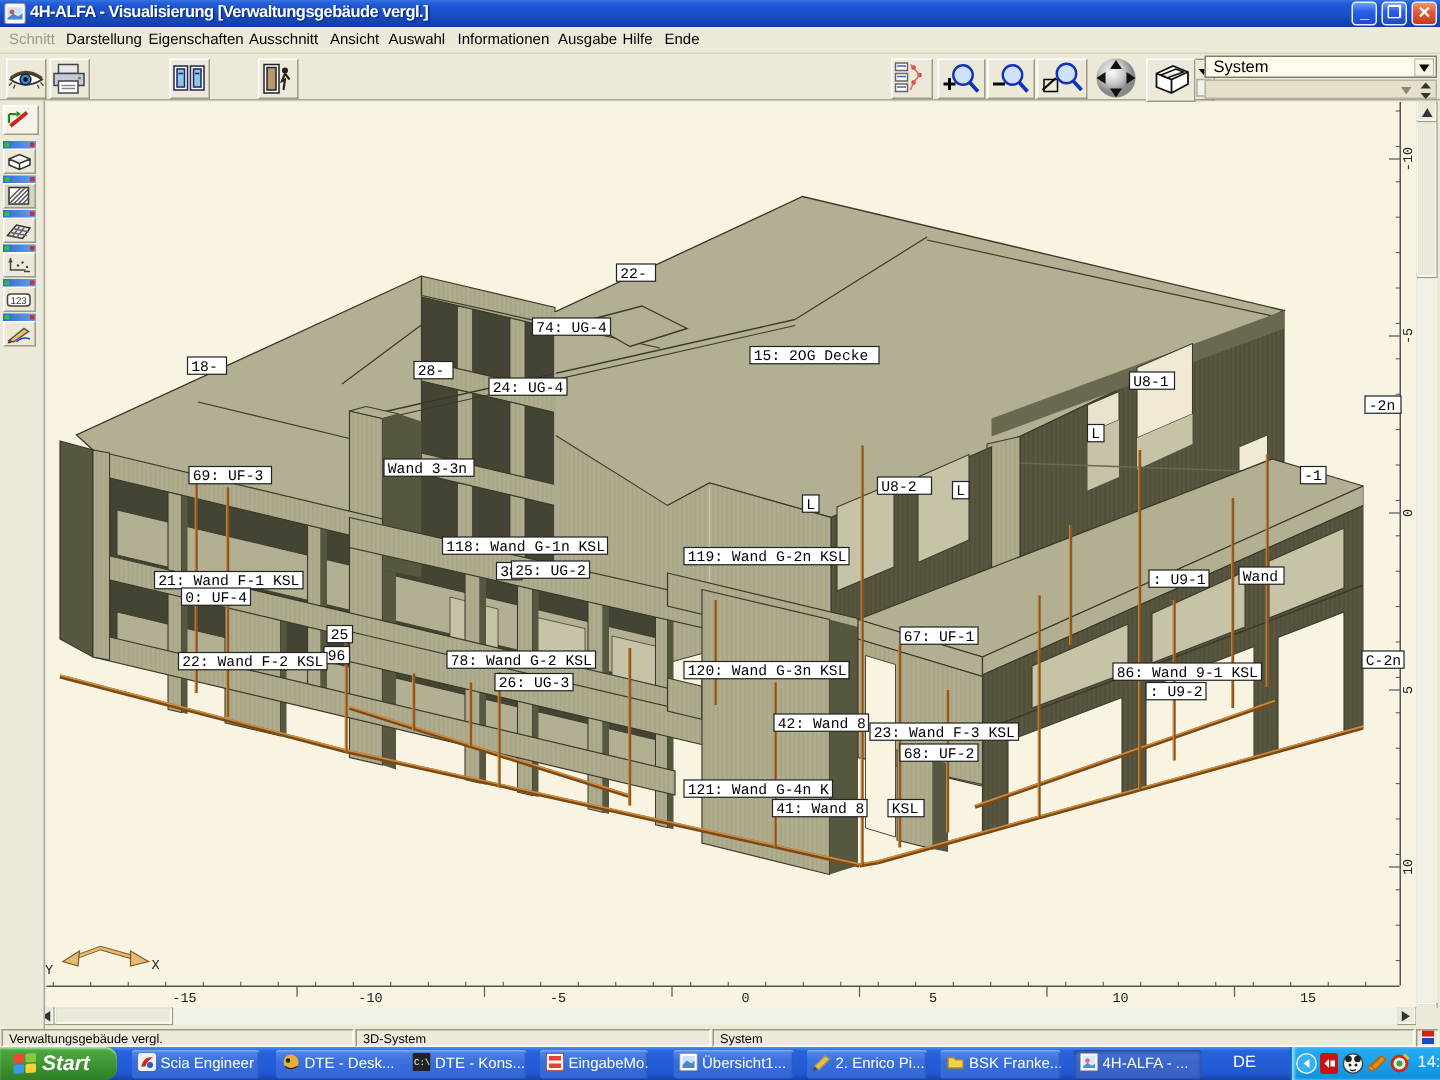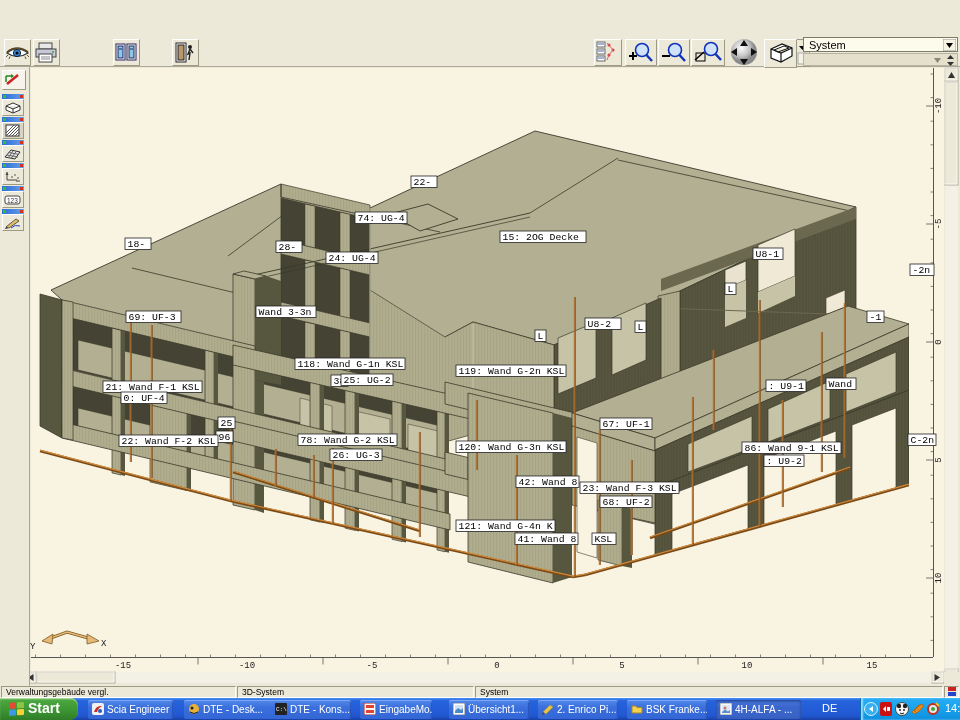--- a/index.html
+++ b/index.html
@@ -23,21 +23,21 @@
 .lb{position:absolute;left:2px;width:22px}
 .lbs{height:5px;background:linear-gradient(90deg,#2a6cd8,#6aa0e8);position:relative}
 .lbs:before{content:"";position:absolute;left:1px;top:1px;width:3px;height:3px;background:#30c030}
 .lbs:after{content:"";position:absolute;right:1px;top:1px;width:3px;height:3px;background:#d03020}
 .lbi{height:17px;background:#ece9d8;border:1px solid;border-color:#fff #9d9a84 #9d9a84 #fff}
 
 #status{left:0;top:686px;width:865px;height:12px;background:#ece9d8;font-size:8.5px;color:#000}
 .sfield{position:absolute;top:0;height:12px;border:1px solid;border-color:#9d9a84 #fff #fff #9d9a84;padding-left:4px;line-height:11px;overflow:hidden;white-space:nowrap}
 
 #task{left:0;top:698px;width:960px;height:22px;background:linear-gradient(180deg,#4f90ee 0%,#3a80ee 5%,#2663dc 12%,#2158d2 80%,#1941a5 100%)}
-#start{position:absolute;left:0;top:0;width:78px;height:22px;border-radius:0 8px 8px 0;background:linear-gradient(180deg,#7ec073 0%,#4aa63e 12%,#3d9533 55%,#2f7d27 100%);box-shadow:inset 0 1px 1px #b0e0a0;color:#fff;font-weight:bold;font-size:14px}
+#start{position:absolute;left:0;top:0;width:78px;height:22px;border-radius:0 8px 8px 0;background:linear-gradient(180deg,#7ec073 0%,#4aa63e 12%,#3d9533 55%,#2f7d27 100%);box-shadow:inset 0 1px 1px #b0e0a0;color:#fff;font-style:italic;font-weight:bold;font-size:14px}
 .task-btn{position:absolute;top:2px;height:19px;border-radius:2px;background:linear-gradient(180deg,#5389e8,#3a6fdc 40%,#3466d6);box-shadow:inset 0 1px 0 #7aa6f4,inset -1px 0 1px #2a55b8;color:#fff;font-size:10px;line-height:19px;white-space:nowrap;overflow:hidden}
 .task-btn .ti{display:inline-block;width:12px;height:12px;vertical-align:-2px;margin:0 3px 0 4px}
 #tray{position:absolute;right:0;top:0;width:100px;height:22px;background:linear-gradient(180deg,#2aabf3 0%,#19a5f0 40%,#0f8edc 100%);border-left:1px solid #0a6eb8;box-shadow:inset 2px 0 2px #9adcfa;color:#fff;font-size:10px}
 #scene{position:absolute;left:0;top:0}
 .tb svg{display:block;margin:0 auto}
 </style></head>
 <body>
 <div id="root">
 <svg id="scene" width="960" height="720" viewBox="0 0 960 720">
 <defs>
@@ -463,20 +463,44 @@
       </g>
 <g>
         <rect x="908" y="434" width="28" height="11.5" fill="#fff" stroke="#222" stroke-width="0.8"></rect>
         <text x="910.5" y="443" font-size="9.8" font-family="Liberation Mono" fill="#000">C-2n</text>
       </g>
 <g>
         <rect x="910" y="264" width="24" height="11.5" fill="#fff" stroke="#222" stroke-width="0.8"></rect>
         <text x="912.5" y="273" font-size="9.8" font-family="Liberation Mono" fill="#000">-2n</text>
       </g>
 </svg>
+<div id="title" class="abs">
+      <span class="txt">4H-ALFA - Visualisierung [Verwaltungsgebäude vergl.]</span>
+<svg class="abs" style="left:3px;top:2px" width="14" height="14">
+        <rect width="14" height="14" rx="2" fill="#f8f8f8" stroke="#888"></rect>
+        <rect x="2" y="3" width="10" height="8" fill="#cde4f8"></rect>
+        <circle cx="5" cy="6" r="1.6" fill="#e05050"></circle>
+        <path d="M2 10 L6 7 L9 9 L12 7 L12 11 L2 11 Z" fill="#4888c8"></path>
+      </svg>
+<span id="bmin" class="tbtn">_</span>
+      <span id="bmax" class="tbtn">❐</span>
+      <span id="bclose" class="tbtn" style="font-weight:bold">✕</span>
+    </div>
+<div id="menu" class="abs">
+<span style="left:6px;color:#9d9a84">Schnitt</span>
+<span style="left:44px">Darstellung</span>
+<span style="left:99px">Eigenschaften</span>
+<span style="left:166px">Ausschnitt</span>
+<span style="left:220px">Ansicht</span>
+<span style="left:259px">Auswahl</span>
+<span style="left:305px">Informationen</span>
+<span style="left:372px">Ausgabe</span>
+<span style="left:415px">Hilfe</span>
+<span style="left:443px">Ende</span>
+</div>
 <div id="tools" class="abs">
 <div class="tb" style="left:4px">
 <svg width="25" height="25">
           <path d="M2 13 Q 12 5 23 13 Q 12 20 2 13 Z" fill="#fff" stroke="#333" stroke-width="1.2"></path>
           <circle cx="12" cy="13" r="3.6" fill="#3888d8" stroke="#123"></circle>
           <circle cx="12" cy="13" r="1.5" fill="#000"></circle>
           <path d="M2 12 Q 12 4 23 12" fill="none" stroke="#554422" stroke-width="1.6"></path>
           <path d="M3 15 L1 17 M5 16.5 L4 19 M20 16.5 L21 19 M22 15 L24 17" stroke="#554422" stroke-width="0.9"></path>
         </svg>
       </div>

